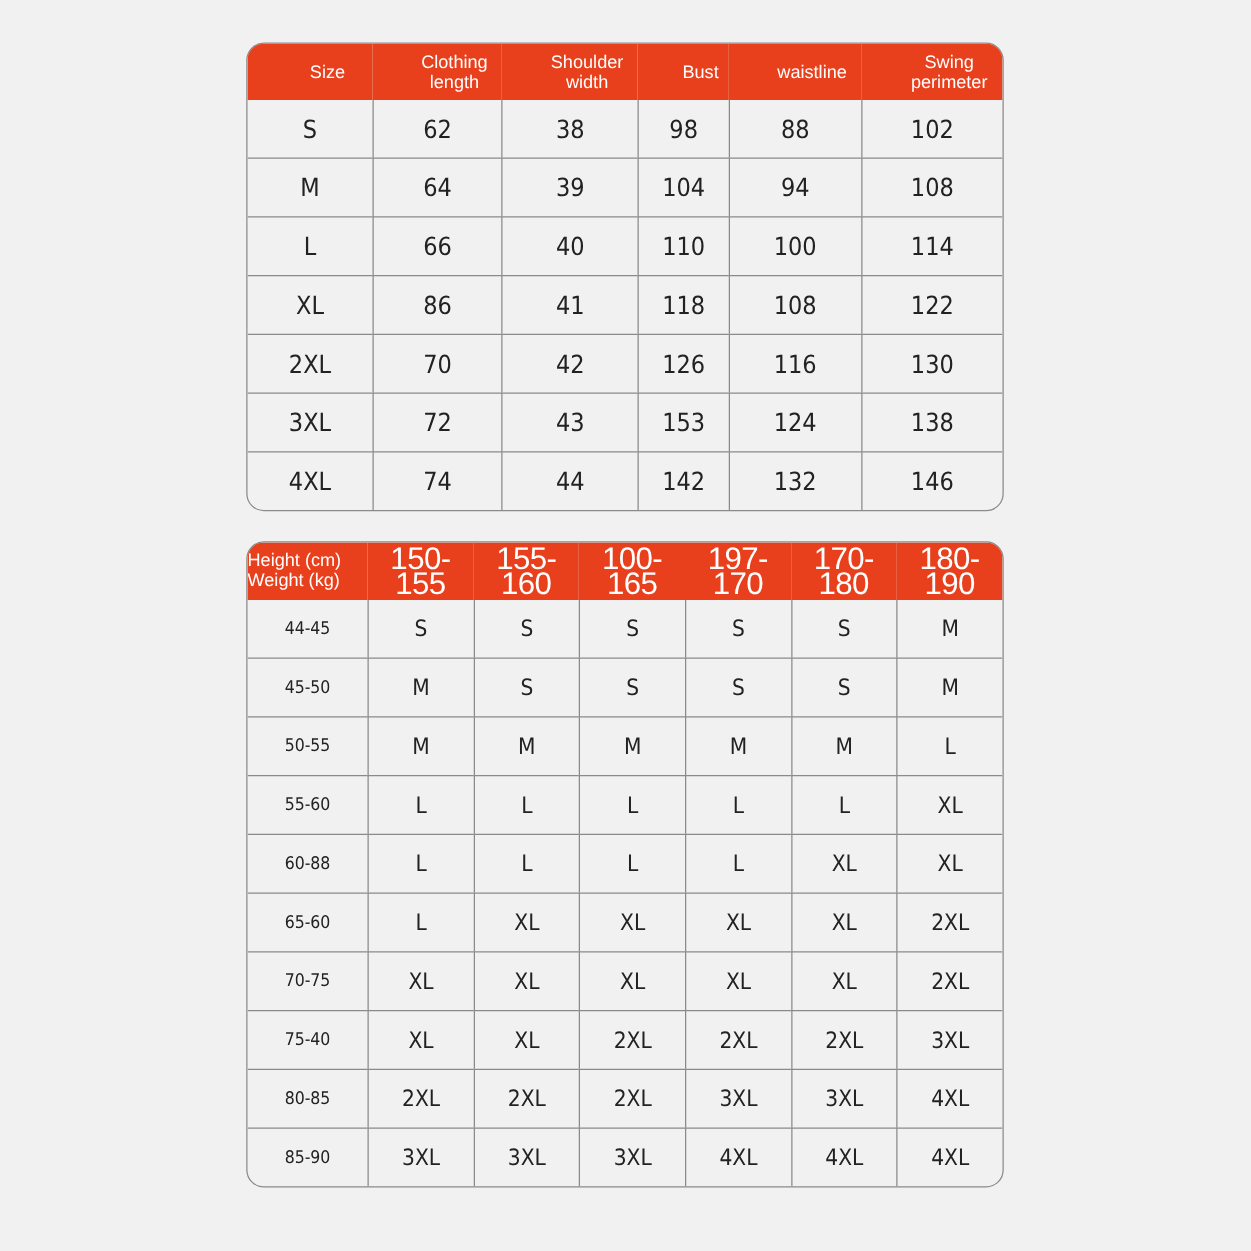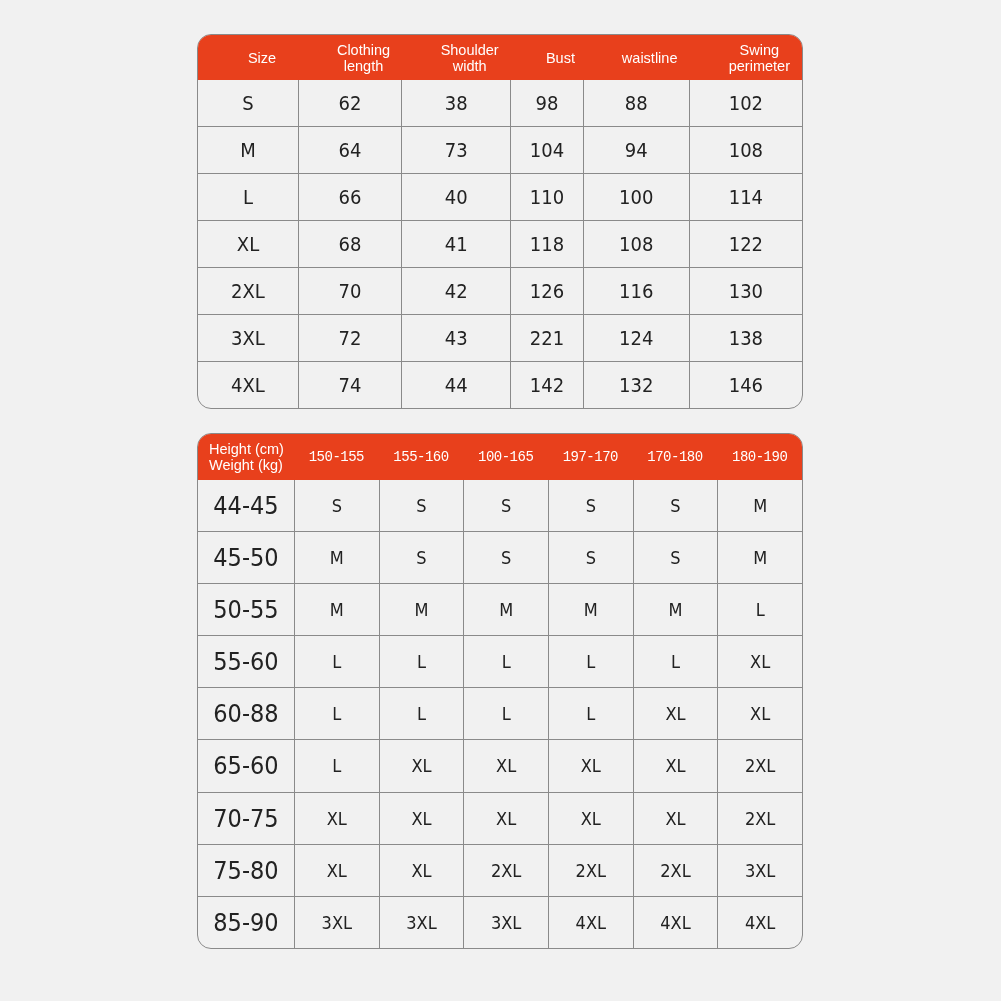--- a/index.html
+++ b/index.html
@@ -64,40 +64,39 @@
       height: 46px;
     }
     #measure-table col.c0 { width: 100px; }
     
     #fit-table {
       top: 433px;
       height: 516px;
     }
     #fit-table thead tr { height: 46px; }
     #fit-table th {
-      font-size: 14px;
+      font-size: 25px;
       line-height: 20px;
-      font-family: Liberation Mono, monospace;
+      font-family: Liberation Sans, sans-serif;
       font-stretch: condensed;
       letter-spacing: -0.5px;
     }
     #fit-table th.corner {
       font-family: "Liberation Sans", sans-serif;
       font-size: 14.5px;
       line-height: 16px;
       letter-spacing: 0;
       text-align: left;
-      padding-left: 11px;
     }
     #fit-table td {
       font-size: 18px;
       height: 46px;
     }
     #fit-table td.wcell {
-      font-size: 25px;
+      font-size: 14px;
     }
     #fit-table col.c0 { width: 96px; }
     .hdr-line { display: block; }
   </style>
 </head>
 <body>
 
 <table class="size-table" id="measure-table">
   <colgroup>
     <col class="c0">
@@ -137,54 +136,54 @@
         <td>S</td>
         <td>62</td>
         <td>38</td>
         <td>98</td>
         <td>88</td>
         <td>102</td>
       </tr>
       <tr>
         <td>M</td>
         <td>64</td>
-        <td>73</td>
+        <td>39</td>
         <td>104</td>
         <td>94</td>
         <td>108</td>
       </tr>
       <tr>
         <td>L</td>
         <td>66</td>
         <td>40</td>
         <td>110</td>
         <td>100</td>
         <td>114</td>
       </tr>
       <tr>
         <td>XL</td>
-        <td>68</td>
+        <td>86</td>
         <td>41</td>
         <td>118</td>
         <td>108</td>
         <td>122</td>
       </tr>
       <tr>
         <td>2XL</td>
         <td>70</td>
         <td>42</td>
         <td>126</td>
         <td>116</td>
         <td>130</td>
       </tr>
       <tr>
         <td>3XL</td>
         <td>72</td>
         <td>43</td>
-        <td>221</td>
+        <td>153</td>
         <td>124</td>
         <td>138</td>
       </tr>
       <tr>
         <td>4XL</td>
         <td>74</td>
         <td>44</td>
         <td>142</td>
         <td>132</td>
         <td>146</td>
@@ -274,27 +273,36 @@
       <tr>
         <td class="wcell">70-75</td>
         <td>XL</td>
         <td>XL</td>
         <td>XL</td>
         <td>XL</td>
         <td>XL</td>
         <td>2XL</td>
       </tr>
       <tr>
-        <td class="wcell">75-80</td>
-        <td>XL</td>
-        <td>XL</td>
-        <td>2XL</td>
-        <td>2XL</td>
-        <td>2XL</td>
-        <td>3XL</td>
+        <td class="wcell">75-40</td>
+        <td>XL</td>
+        <td>XL</td>
+        <td>2XL</td>
+        <td>2XL</td>
+        <td>2XL</td>
+        <td>3XL</td>
+      </tr>
+      <tr>
+        <td class="wcell">80-85</td>
+        <td>2XL</td>
+        <td>2XL</td>
+        <td>2XL</td>
+        <td>3XL</td>
+        <td>3XL</td>
+        <td>4XL</td>
       </tr>
       <tr>
         <td class="wcell">85-90</td>
         <td>3XL</td>
         <td>3XL</td>
         <td>3XL</td>
         <td>4XL</td>
         <td>4XL</td>
         <td>4XL</td>
       </tr>

